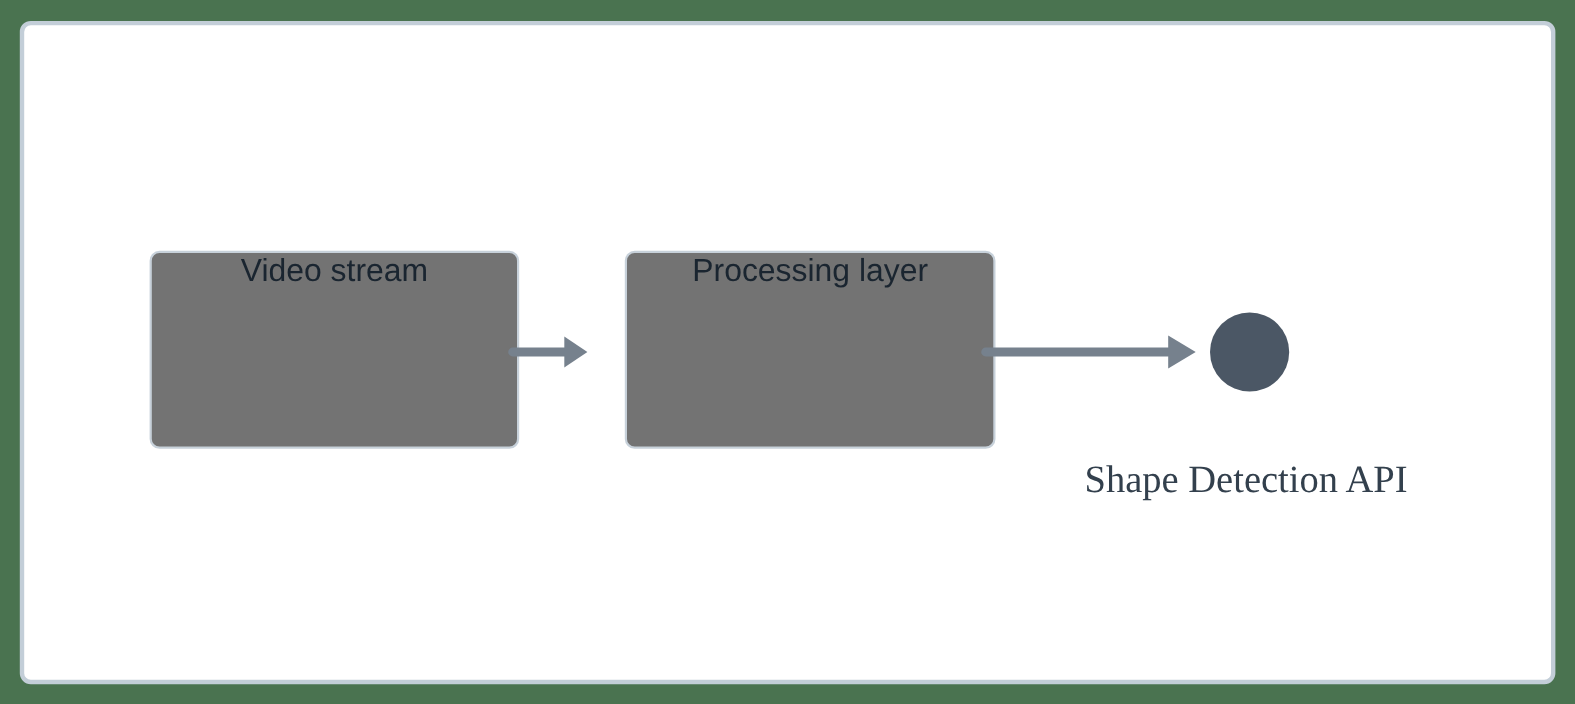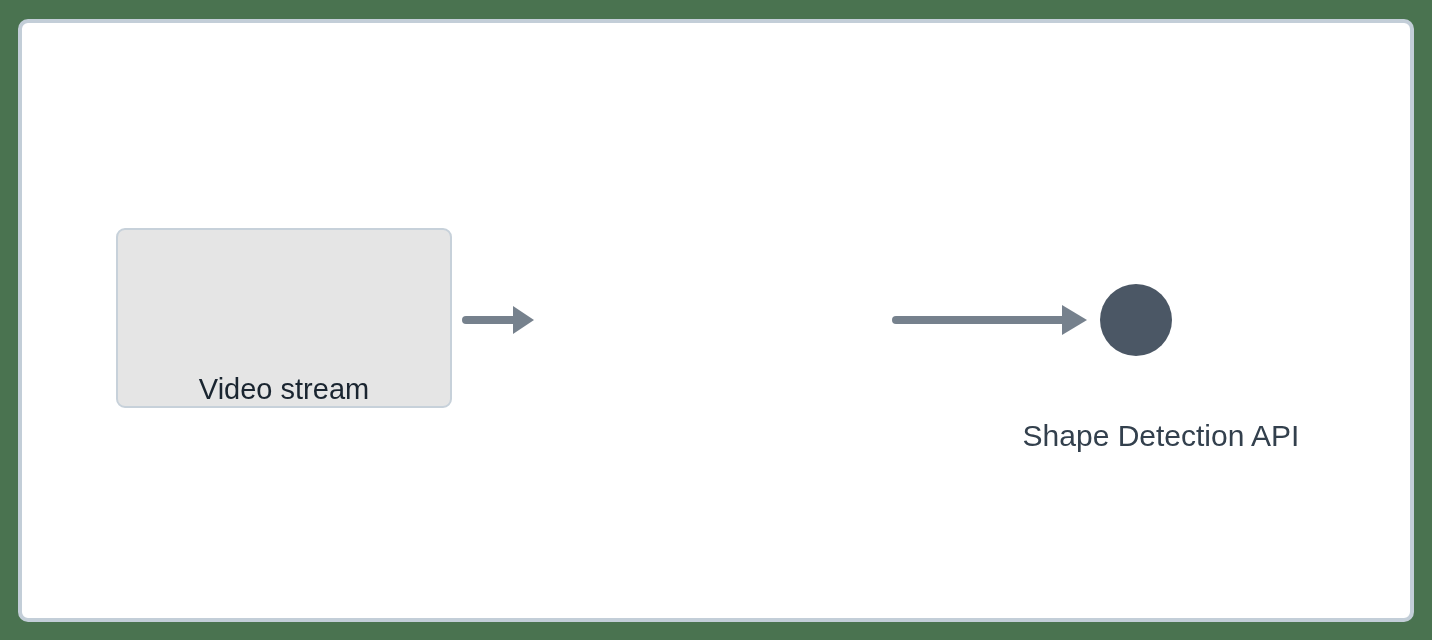--- a/index.html
+++ b/index.html
@@ -32,29 +32,30 @@
     font-size: 29px;
     line-height: 34px;
     color: var(--title-magenta, #bb39cf);
     white-space: nowrap;
   }
   .node-box {
     position: absolute;
     top: 228px;
     height: 180px;
     box-sizing: border-box;
-    background: #e5e5e5;
+    background: #737373;
     border: 2px solid var(--box-border, #c7d1da);
     border-radius: 9px;
     display: flex;
-    align-items: flex-end;
+    align-items: flex-start;
     justify-content: center;
     font-size: 29px;
     color: var(--node-text, #1a2530);
     white-space: nowrap;
+    margin-left: 20px;
   }
   .node-video { left: 116px; width: 336px; }
   .node-processing { left: 548px; width: 337px; }
   .connector-svg {
     position: absolute;
     left: 0; top: 0;
     width: 1432px;
     height: 640px;
     pointer-events: none;
   }
@@ -64,38 +65,41 @@
     stroke-linecap: round;
     fill: none;
   }
   .connector-svg .head { fill: var(--arrow-gray, #76818d); }
   .connector-svg .endpoint-circle { fill: var(--circle-slate, #4b5765); }
   .endpoint-label {
     position: absolute;
     left: 986px;
     top: 418px;
     width: 350px;
-    text-align: center;
-    font-size: 30px;
+    font-size: 35px;
     line-height: 36px;
     color: var(--endpoint-text, #33404d);
     white-space: nowrap;
+    font-family: Liberation Serif, serif;
   }
 </style>
 </head>
 <body>
 
 <div class="stage">
   <div class="panel"></div>
 
 
   <div class="node-box node-video">
     <span>Video stream</span>
   </div>
 
+  <div class="node-box node-processing">
+    <span>Processing layer</span>
+  </div>
 
   <svg class="connector-svg" viewBox="0 0 1432 640" xmlns="http://www.w3.org/2000/svg">
     <g>
       <line class="shaft" x1="466" y1="320" x2="514" y2="320"></line>
       <polygon class="head" points="534,320 513,306 513,334"></polygon>
     </g>
     <g>
       <line class="shaft" x1="896" y1="320" x2="1062" y2="320"></line>
       <polygon class="head" points="1087,320 1062,305 1062,335"></polygon>
     </g>

